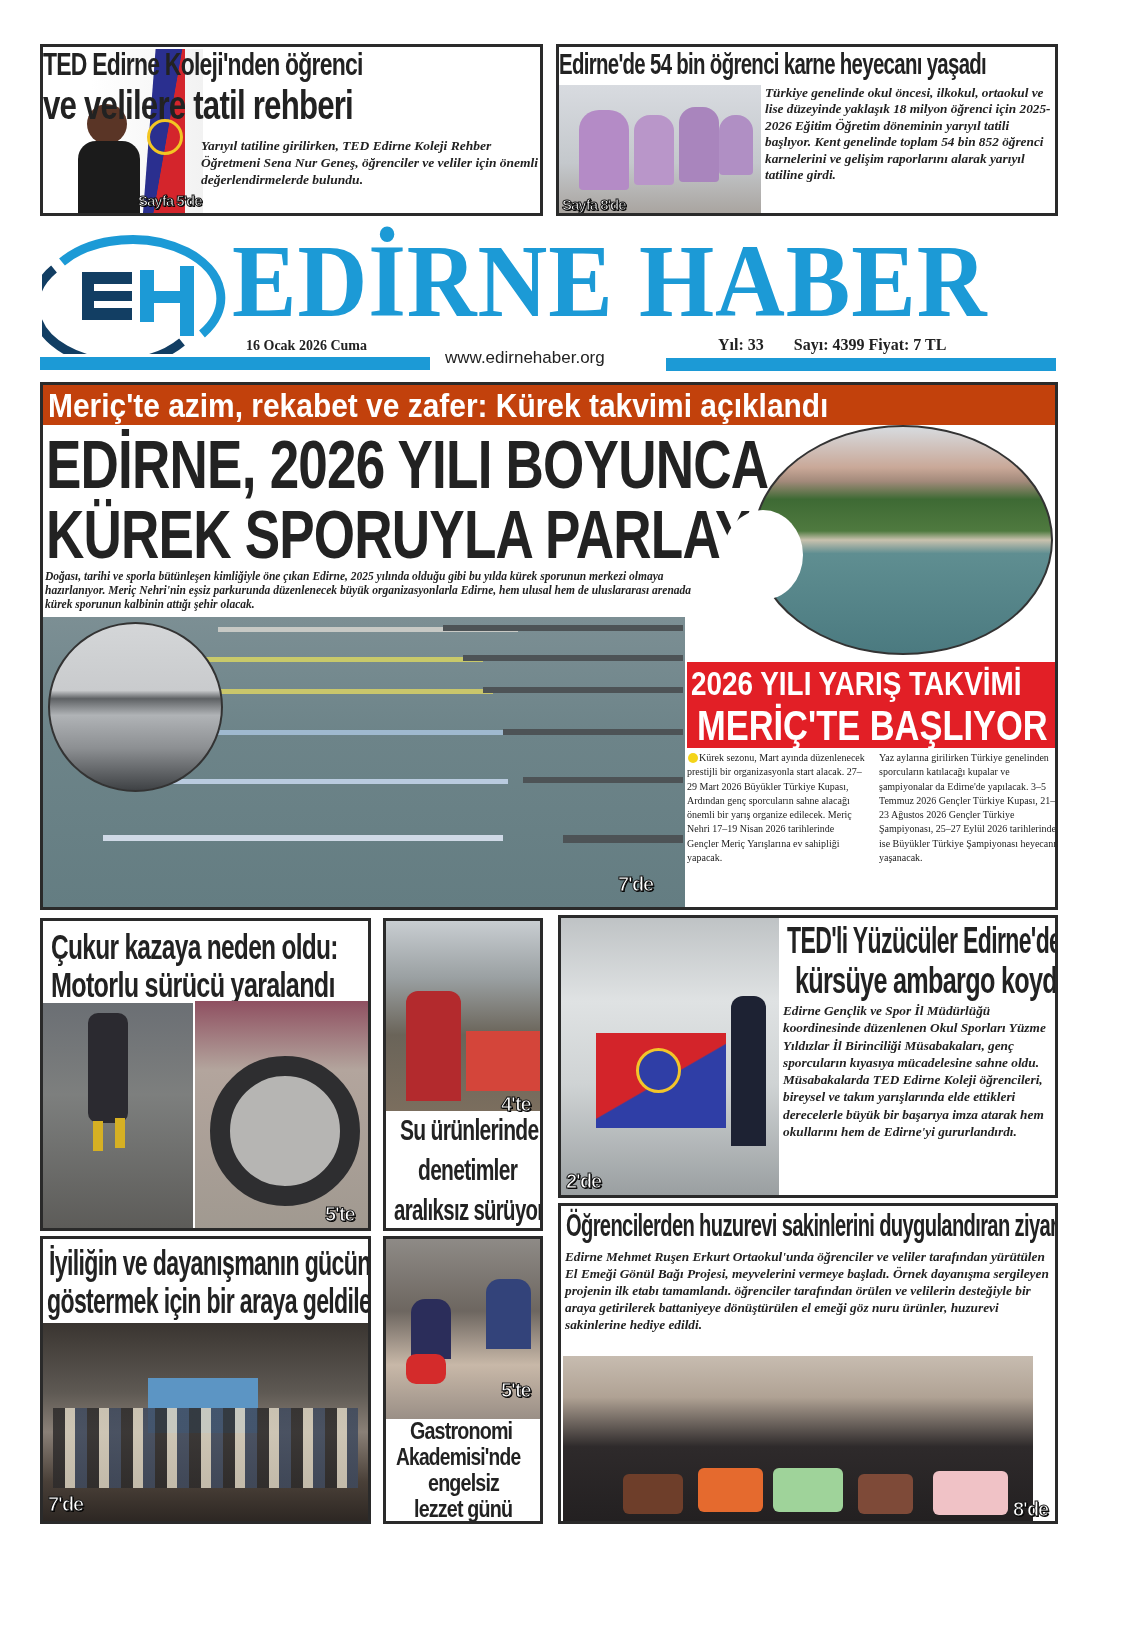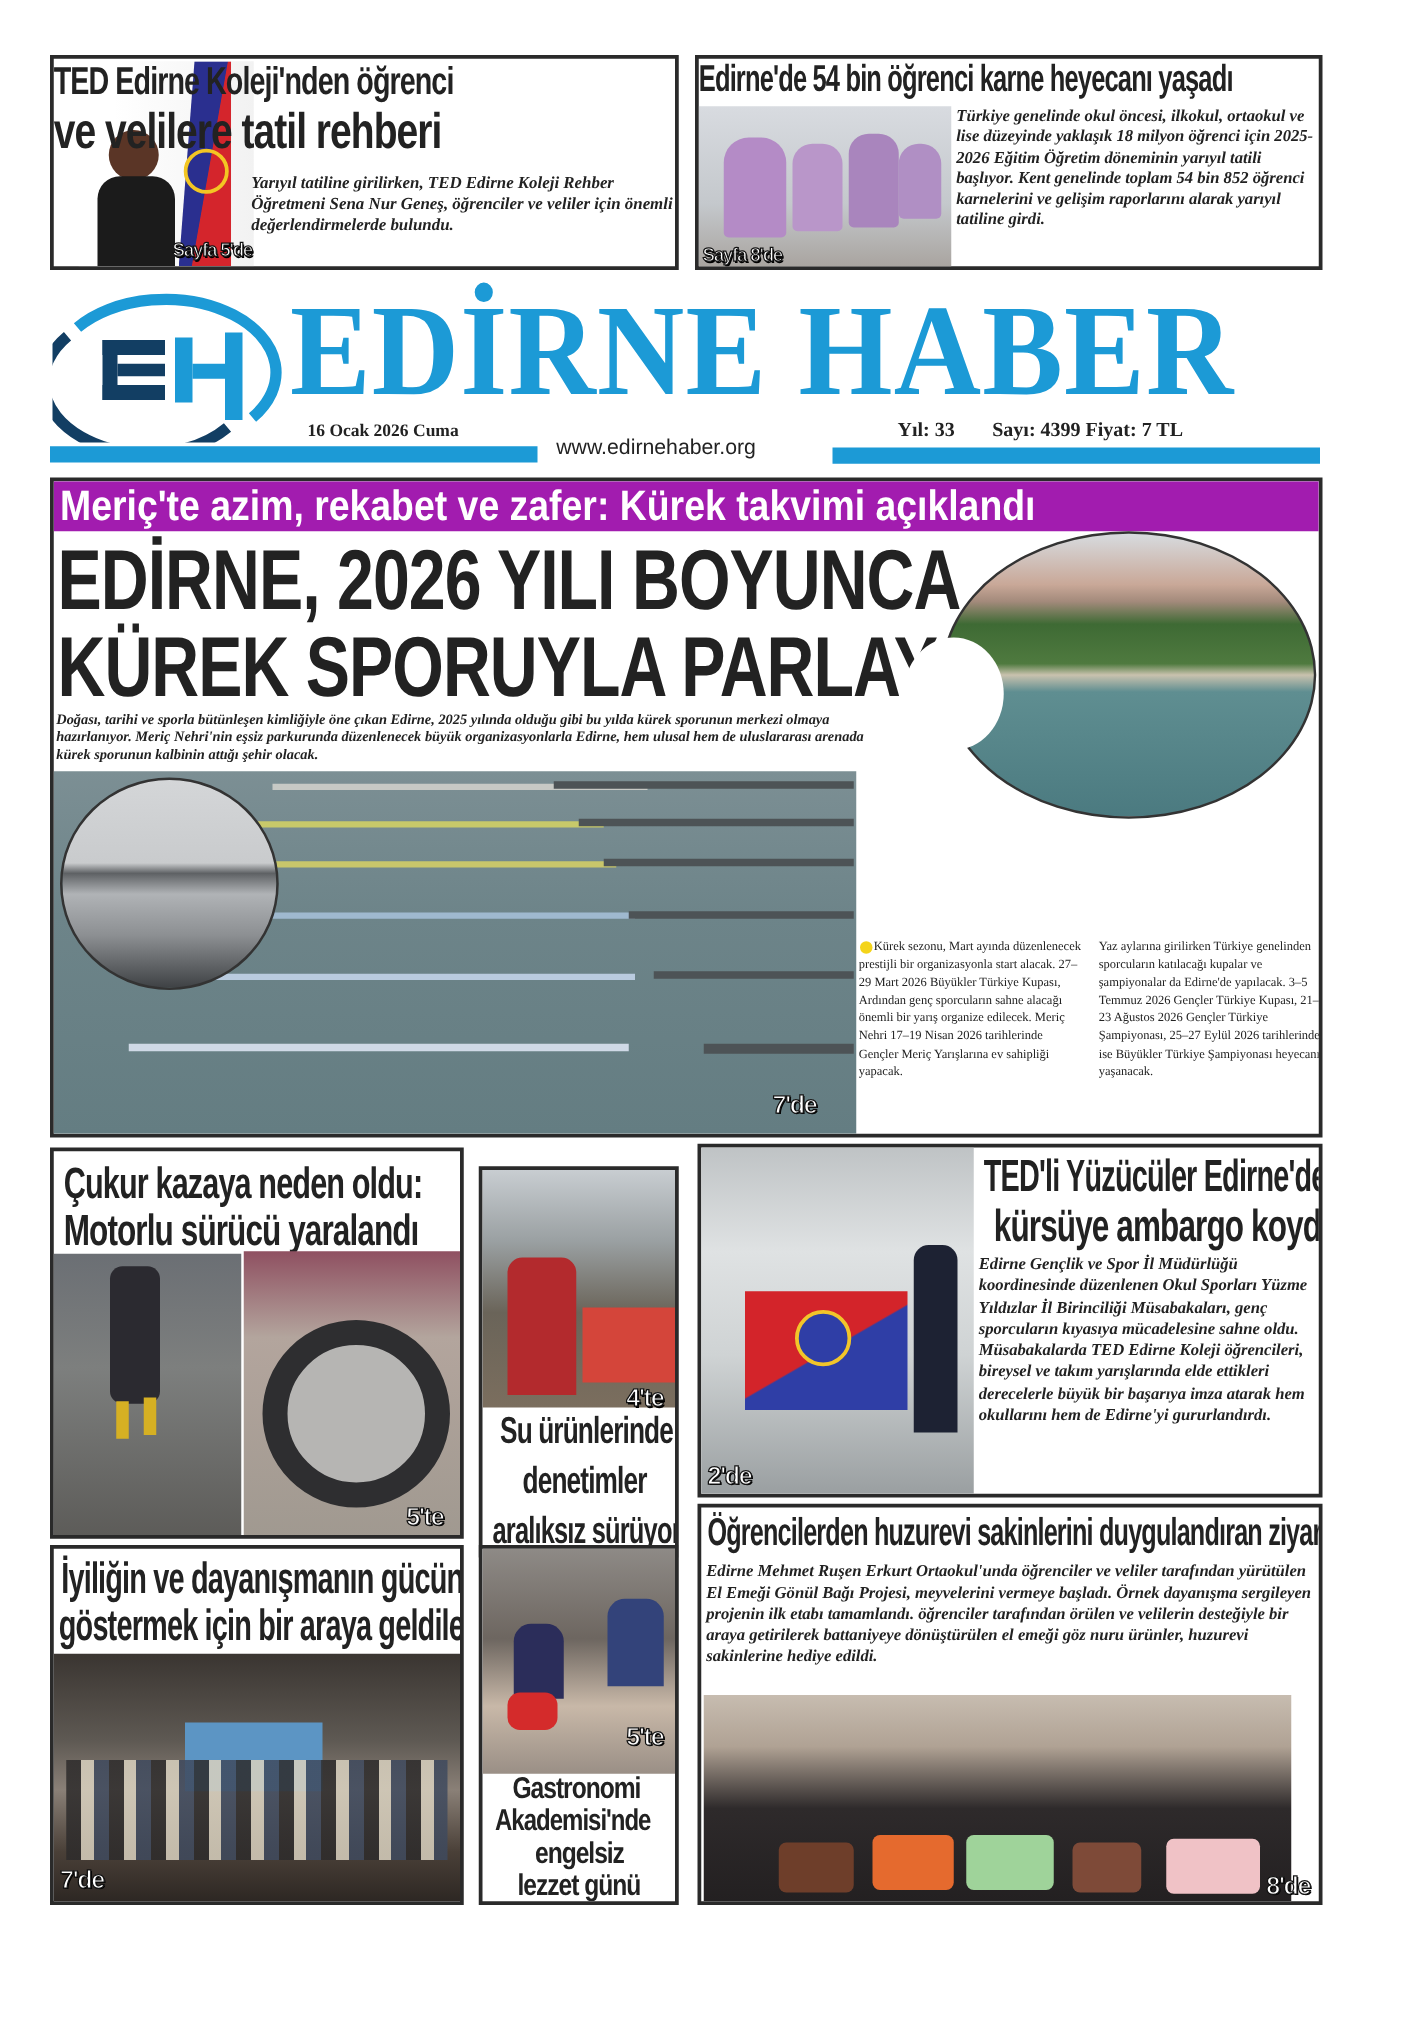--- a/index.html
+++ b/index.html
@@ -61,21 +61,21 @@
     <span style="display:inline-block;width:22px;"></span>
     <span>Sayı: 4399</span>
     <span>Fiyat: 7 TL</span>
   </div>
   <div class="blue-bar" style="left:0;top:137px;width:390px;"></div>
   <a class="abs" style="left:405px;top:128px;font-family:'Liberation Sans',sans-serif;font-size:17px;color:#222;text-decoration:none;">www.edirnehaber.org</a>
   <div class="blue-bar" style="left:626px;top:138px;width:390px;"></div>
 </div>
 
 <div class="box" style="left:40px;top:382px;width:1018px;height:528px;">
-  <div class="abs" style="left:0;top:0;width:1012px;height:40px;background:#a21caf;">
+  <div class="abs" style="left:0;top:0;width:1012px;height:40px;background:#c2410c;">
     <div class="cond" style="position:absolute;left:5px;top:0;font-size:34px;color:#fff;transform:scaleX(0.88);line-height:40px;letter-spacing:0;">Meriç'te azim, rekabet ve zafer: Kürek takvimi açıklandı</div>
   </div>
   <div class="cond" style="position:absolute;left:3px;top:40px;font-size:68px;color:#222;transform:scaleX(0.78);line-height:78px;">EDİRNE, 2026 YILI BOYUNCA</div>
   <div class="cond" style="position:absolute;left:3px;top:110px;font-size:68px;color:#222;transform:scaleX(0.78);line-height:78px;">KÜREK SPORUYLA PARLAYACAK</div>
   <div class="body-rg" style="position:absolute;left:2px;top:184px;width:650px;font-style:italic;font-weight:bold;font-size:11.5px;line-height:14px;">Doğası, tarihi ve sporla bütünleşen kimliğiyle öne çıkan Edirne, 2025 yılında olduğu gibi bu yılda kürek sporunun merkezi olmaya hazırlanıyor. Meriç Nehri'nin eşsiz parkurunda düzenlenecek büyük organizasyonlarla Edirne, hem ulusal hem de uluslararası arenada kürek sporunun kalbinin attığı şehir olacak.</div>
 
   <div class="photo" style="left:710px;top:40px;width:300px;height:230px;border-radius:50%;border:2px solid #333;background:linear-gradient(180deg,#d7dbdf 0%,#c9a898 18%,#a38a7b 24%,#3e6a34 32%,#4f7a3f 46%,#c9c2ae 50%,#5f8e91 56%,#4b7a80 100%);"></div>
   <div class="abs" style="left:680px;top:125px;width:80px;height:90px;border-radius:50%;background:#fff;"></div>
 
   <div class="photo" style="left:0;top:232px;width:642px;height:290px;background:linear-gradient(180deg,#7c8f94 0%,#6d8489 40%,#647d82 100%);">
@@ -88,40 +88,44 @@
     <div class="abs" style="left:400px;top:8px;width:240px;height:6px;background:#4d5356;"></div>
     <div class="abs" style="left:420px;top:38px;width:220px;height:6px;background:#4d5356;"></div>
     <div class="abs" style="left:440px;top:70px;width:200px;height:6px;background:#4d5356;"></div>
     <div class="abs" style="left:460px;top:112px;width:180px;height:6px;background:#4d5356;"></div>
     <div class="abs" style="left:480px;top:160px;width:160px;height:6px;background:#4d5356;"></div>
     <div class="abs" style="left:520px;top:218px;width:120px;height:8px;background:#4d5356;"></div>
     <div class="abs" style="left:5px;top:5px;width:175px;height:170px;border-radius:50%;border:2px solid #333;background:linear-gradient(180deg,#d4d6d8 0%,#c9cbcd 40%,#5e6164 45%,#b0b3b6 55%,#8c8f92 75%,#3f4245 100%);"></div>
   </div>
   <div class="badge" style="left:575px;top:488px;">7'de</div>
 
+  <div class="abs" style="left:644px;top:277px;width:368px;height:86px;background:#e21f26;">
+    <div class="cond" style="position:absolute;left:4px;top:2px;font-size:34px;color:#fff;transform:scaleX(0.82);letter-spacing:0;">2026 YILI YARIŞ TAKVİMİ</div>
+    <div class="cond" style="position:absolute;left:10px;top:40px;font-size:42px;color:#fff;transform:scaleX(0.82);letter-spacing:0;">MERİÇ'TE BAŞLIYOR</div>
+  </div>
   <div class="abs" style="left:645px;top:368px;width:10px;height:10px;border-radius:50%;background:#f4d41a;"></div>
   <div class="body-rg" style="position:absolute;left:644px;top:366px;width:180px;text-indent:12px;">Kürek sezonu, Mart ayında düzenlenecek prestijli bir organizasyonla start alacak. 27–29 Mart 2026 Büyükler Türkiye Kupası, Ardından genç sporcuların sahne alacağı önemli bir yarış organize edilecek.  Meriç Nehri 17–19 Nisan 2026 tarihlerinde Gençler Meriç Yarışlarına ev sahipliği yapacak.</div>
   <div class="body-rg" style="position:absolute;left:836px;top:366px;width:178px;">Yaz aylarına girilirken Türkiye genelinden sporcuların katılacağı kupalar ve şampiyonalar da Edirne'de yapılacak. 3–5 Temmuz 2026 Gençler Türkiye Kupası, 21–23 Ağustos 2026 Gençler Türkiye Şampiyonası, 25–27 Eylül 2026 tarihlerinde ise Büyükler Türkiye Şampiyonası heyecanı yaşanacak.</div>
 </div>
 
 <div class="box" style="left:40px;top:918px;width:331px;height:313px;">
   <div class="cond" style="position:absolute;left:8px;top:6px;font-size:35px;color:#222;transform:scaleX(0.7);">Çukur kazaya neden oldu:</div>
   <div class="cond" style="position:absolute;left:8px;top:44px;font-size:35px;color:#222;transform:scaleX(0.72);">Motorlu sürücü yaralandı</div>
   <div class="photo" style="left:0;top:82px;width:150px;height:228px;background:linear-gradient(180deg,#6b6f74 0%,#7d7f7e 40%,#5c5b58 100%);">
     <div class="abs" style="left:45px;top:10px;width:40px;height:110px;background:#2b2a30;border-radius:10px;"></div>
     <div class="abs" style="left:50px;top:118px;width:10px;height:30px;background:#d6b023;"></div>
     <div class="abs" style="left:72px;top:115px;width:10px;height:30px;background:#d6b023;"></div>
   </div>
   <div class="photo" style="left:152px;top:80px;width:176px;height:230px;background:linear-gradient(180deg,#8f5061 0%,#b3a59d 30%,#a09990 100%);">
     <div class="abs" style="left:15px;top:55px;width:150px;height:150px;border-radius:50%;border:20px solid #2e2e30;background:#b6b5b3;"></div>
   </div>
   <div class="badge" style="left:282px;top:282px;">5'te</div>
 </div>
 
-<div class="box" style="left:383px;top:918px;width:160px;height:313px;margin-top:15px;">
+<div class="box" style="left:383px;top:918px;width:160px;height:313px;">
   <div class="photo" style="left:0;top:0;width:154px;height:190px;background:linear-gradient(180deg,#c8cdd1 0%,#9aa0a2 30%,#6a6459 60%,#7b6e5e 100%);">
     <div class="abs" style="left:20px;top:70px;width:55px;height:110px;background:#b32a2d;border-radius:12px 12px 0 0;"></div>
     <div class="abs" style="left:80px;top:110px;width:74px;height:60px;background:#d4453a;"></div>
   </div>
   <div class="badge" style="left:115px;top:172px;">4'te</div>
   <div class="cond" style="position:absolute;left:14px;top:192px;font-size:30px;color:#222;transform:scaleX(0.7);">Su ürünlerinde</div>
   <div class="cond" style="position:absolute;left:32px;top:232px;font-size:30px;color:#222;transform:scaleX(0.7);">denetimler</div>
   <div class="cond" style="position:absolute;left:8px;top:272px;font-size:30px;color:#222;transform:scaleX(0.68);">aralıksız sürüyor</div>
 </div>
 

